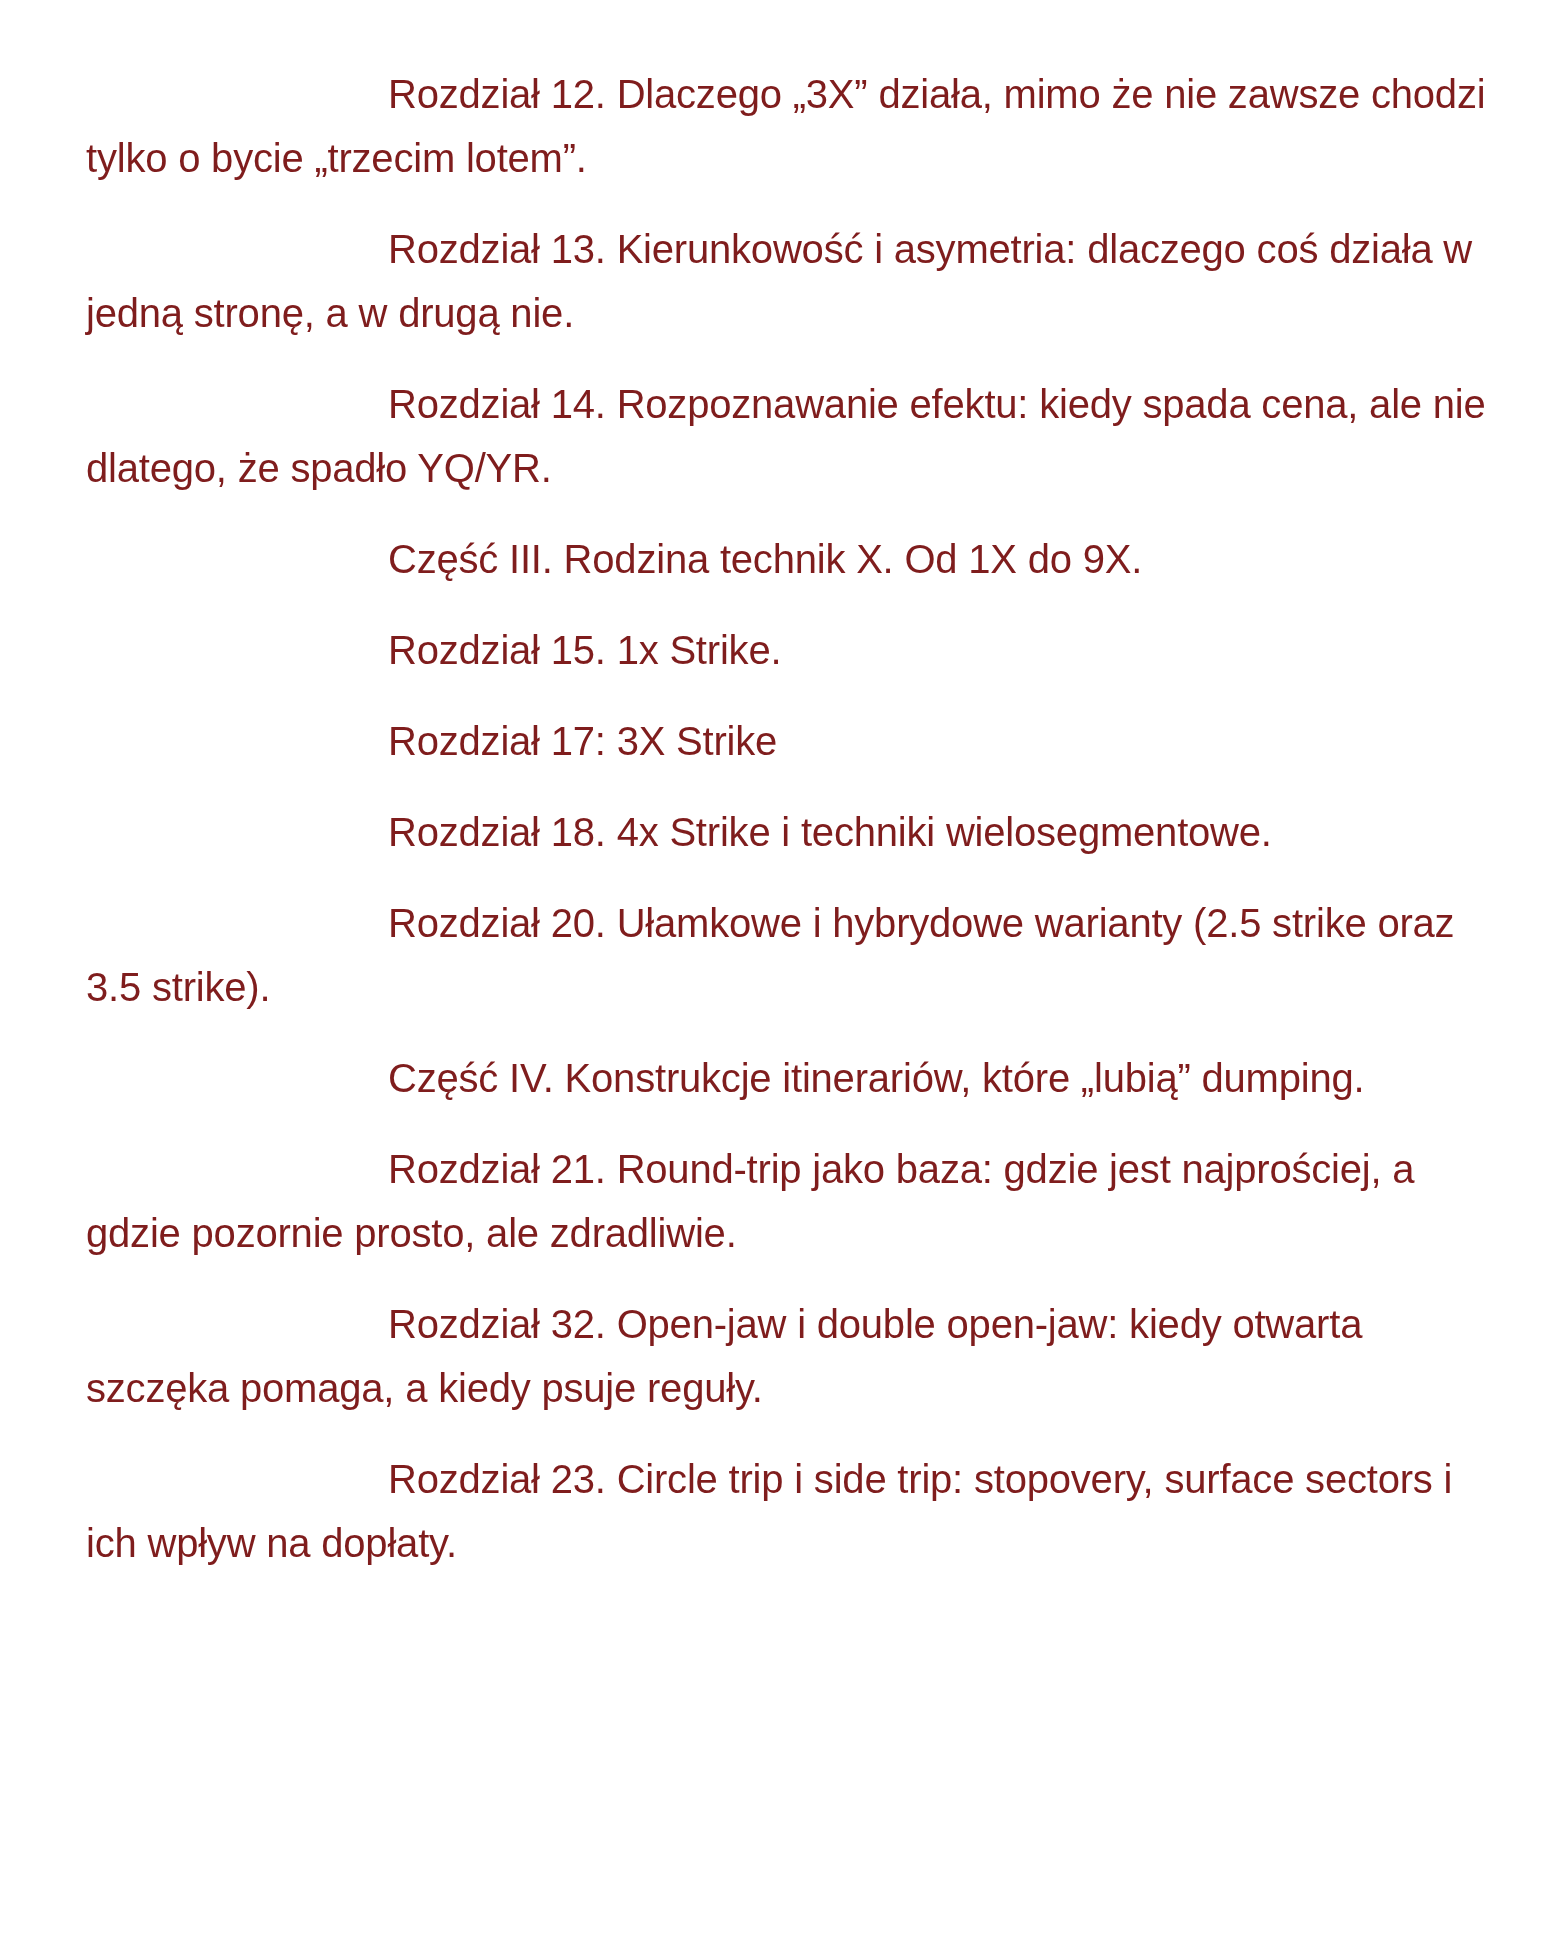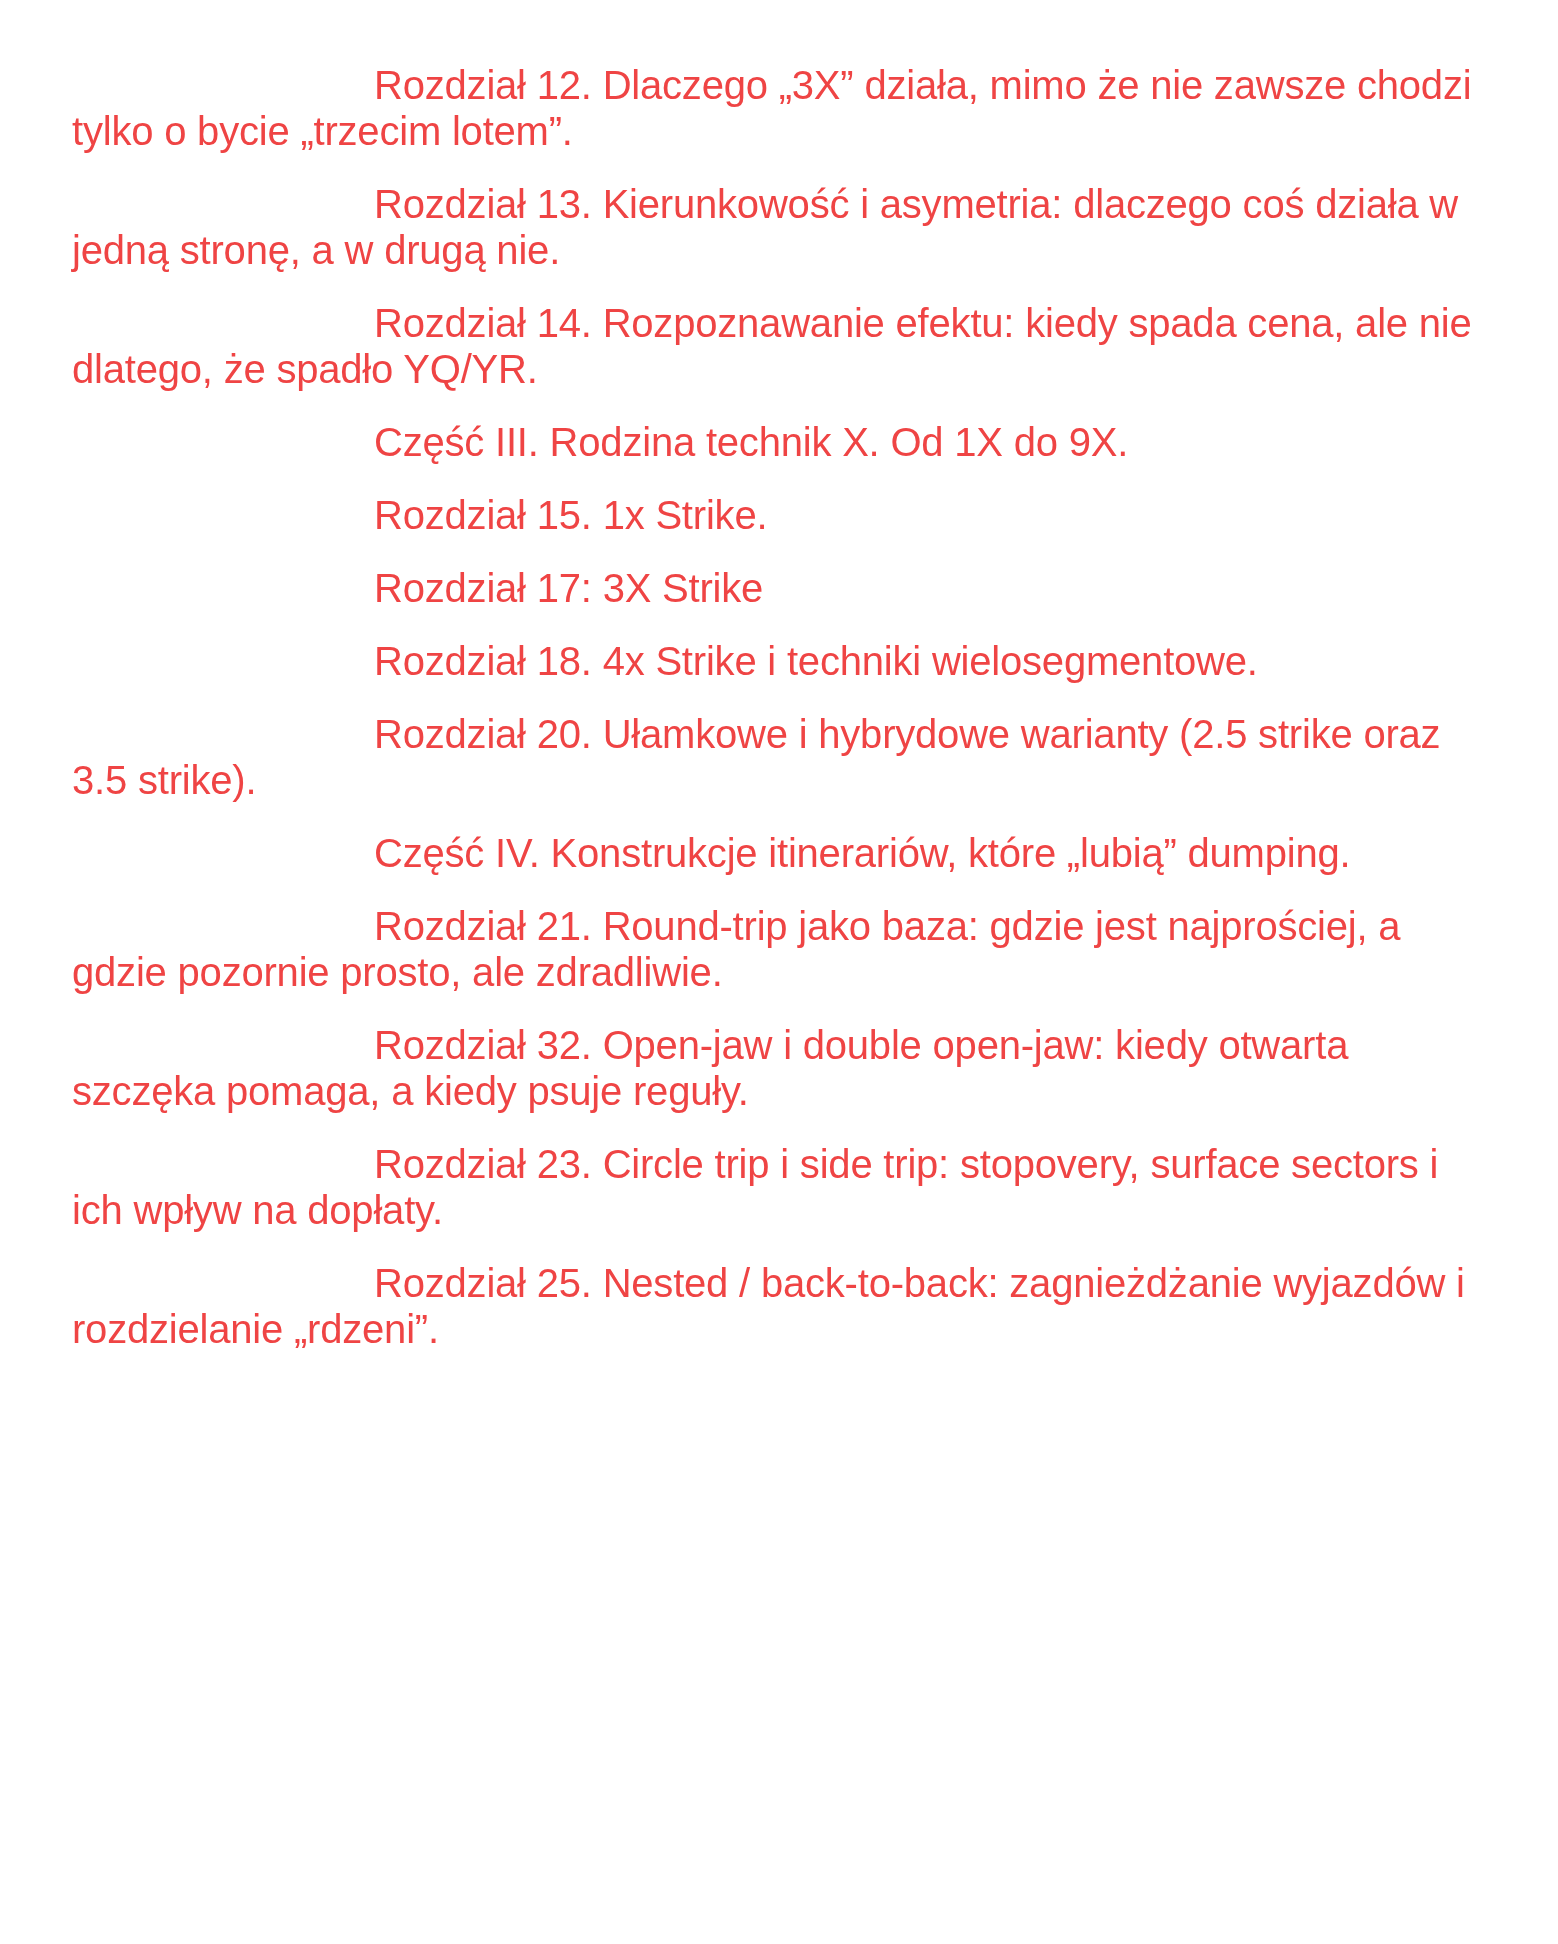--- a/index.html
+++ b/index.html
@@ -1,25 +1,25 @@
 <!DOCTYPE html>
 <html><head>
 <meta charset="utf-8">
 <style>
   html, body { margin: 0; padding: 0; background: #ffffff; }
   body { width: 1558px; height: 1944px; overflow: hidden; position: relative; }
   .page {
     position: absolute;
-    left: 72px;
+    left: 86px;
     top: 62px;
     width: 1410px;
     font-family: "Liberation Sans", sans-serif;
     font-size: 40px;
-    line-height: 46px;
-    color: #ef4444;
+    line-height: 64px;
+    color: #7f1d1d;
     letter-spacing: -0.2px;
   }
   .para {
     margin: 0 0 27px 0;
     text-indent: 302px;
   }
 </style>
 </head>
 <body>
 
@@ -29,14 +29,13 @@
   <p class="para">Rozdział 14. Rozpoznawanie efektu: kiedy spada cena, ale nie dlatego, że spadło YQ/YR.</p>
   <p class="para">Część III. Rodzina technik X. Od 1X do 9X.</p>
   <p class="para">Rozdział 15. 1x Strike.</p>
   <p class="para">Rozdział 17: 3X Strike</p>
   <p class="para">Rozdział 18. 4x Strike i techniki wielosegmentowe.</p>
   <p class="para">Rozdział 20. Ułamkowe i hybrydowe warianty (2.5 strike oraz 3.5 strike).</p>
   <p class="para">Część IV. Konstrukcje itinerariów, które „lubią” dumping.</p>
   <p class="para">Rozdział 21. Round-trip jako baza: gdzie jest najprościej, a gdzie pozornie prosto, ale zdradliwie.</p>
   <p class="para">Rozdział 32. Open-jaw i double open-jaw: kiedy otwarta szczęka pomaga, a kiedy psuje reguły.</p>
   <p class="para">Rozdział 23. Circle trip i side trip: stopovery, surface sectors i ich wpływ na dopłaty.</p>
-  <p class="para">Rozdział 25. Nested / back-to-back: zagnieżdżanie wyjazdów i rozdzielanie „rdzeni”.</p>
 </div>
 
 </body></html>

